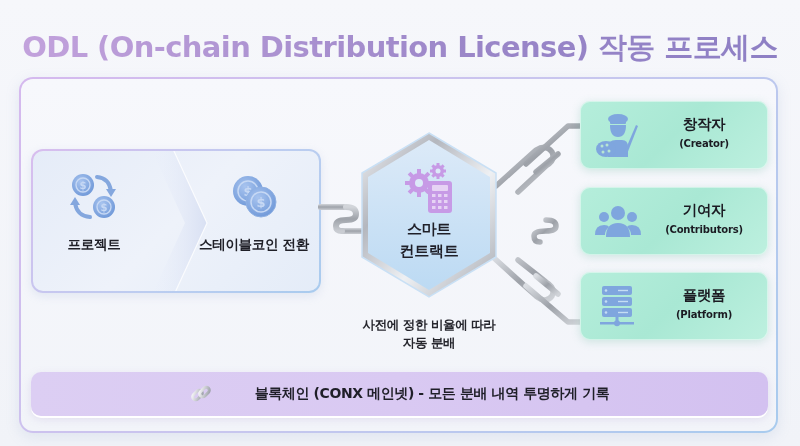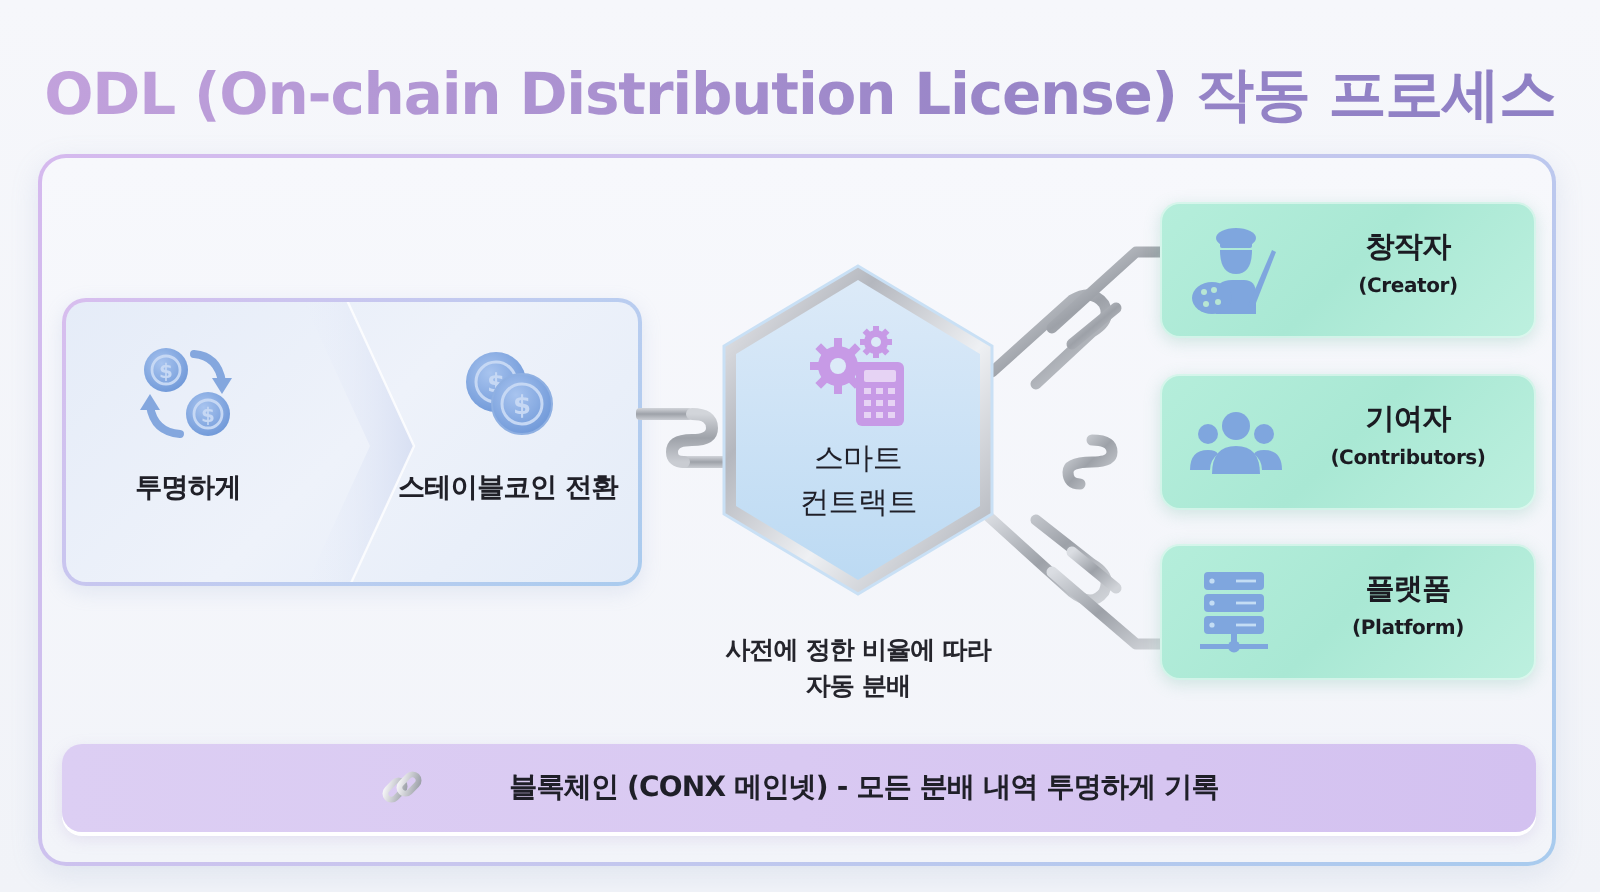--- a/index.html
+++ b/index.html
@@ -48,21 +48,21 @@
     letter-spacing: -0.3px;
     margin-top: 38px;
   }
   .step-icon { display: block; margin: 0 auto; }
   
   .link-svg { position: absolute; }
   
   .hex-wrap { position: absolute; left: 360px; top: 131px; width: 138px; height: 168px; }
   .hex-text {
     position: absolute; left: 0; width: 138px; text-align: center;
-    font-size: 15px; font-weight: normal; line-height: 21px; color: #1f1f28;
+    font-size: 15px; font-weight: bold; line-height: 21px; color: #1f1f28;
     letter-spacing: -0.3px;
   }
   .hex-caption {
     position: absolute; left: 340px; top: 316px; width: 178px; text-align: center;
     font-size: 12.5px; font-weight: bold; line-height: 18px; color: #25252c;
     letter-spacing: -0.4px;
   }
   
   .card {
     position: absolute; left: 580px; width: 188px; height: 68px;
@@ -124,21 +124,21 @@
         <circle cx="17" cy="16" r="7" fill="none" stroke="#c6d8f4" stroke-width="1.4"></circle>
         <text x="17" y="20" font-size="10" font-weight="bold" text-anchor="middle" fill="#c6d8f4" font-family="DejaVu Sans, sans-serif">$</text>
         <circle cx="38" cy="38" r="11" fill="url(#coinG)"></circle>
         <circle cx="38" cy="38" r="7" fill="none" stroke="#c6d8f4" stroke-width="1.4"></circle>
         <text x="38" y="42" font-size="10" font-weight="bold" text-anchor="middle" fill="#c6d8f4" font-family="DejaVu Sans, sans-serif">$</text>
         <path d="M31 8 Q43 9 45 22" fill="none" stroke="#84a7de" stroke-width="4" stroke-linecap="round"></path>
         <polygon points="40,20 50,20 45,28" fill="#84a7de"></polygon>
         <path d="M24 48 Q11 47 9 34" fill="none" stroke="#84a7de" stroke-width="4" stroke-linecap="round"></path>
         <polygon points="4,36 14,36 9,28" fill="#84a7de"></polygon>
       </svg>
-      <div class="step-label" style="margin-top:10px;">투명하게</div>
+      <div class="step-label" style="margin-top:10px;">프로젝트</div>
       <div class="step-label">수익 발생</div>
     </div>
 
     <div class="step" style="left:156px; top:18px; width:130px;">
       <svg class="step-icon" width="56" height="56" viewBox="0 0 56 56">
         <circle cx="22" cy="22" r="15" fill="url(#coinG)"></circle>
         <circle cx="22" cy="22" r="10" fill="none" stroke="#c6d8f4" stroke-width="1.5"></circle>
         <text x="22" y="27" font-size="13" font-weight="bold" text-anchor="middle" fill="#c6d8f4" font-family="DejaVu Sans, sans-serif">$</text>
         <circle cx="35" cy="33" r="15" fill="url(#coinG)" stroke="#8fb0e2" stroke-width="1"></circle>
         <circle cx="35" cy="33" r="10" fill="none" stroke="#c6d8f4" stroke-width="1.5"></circle>

